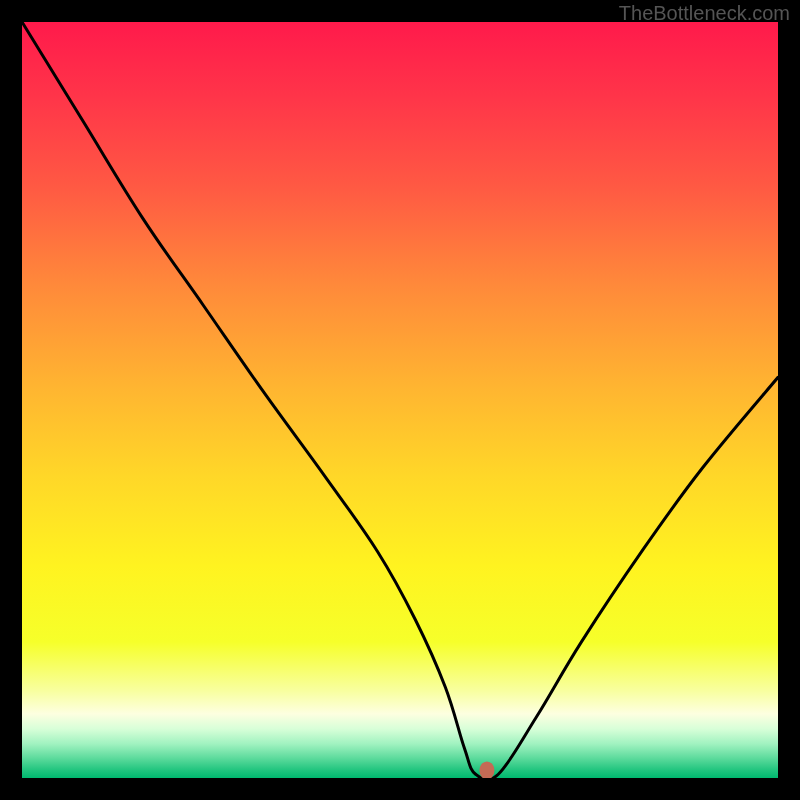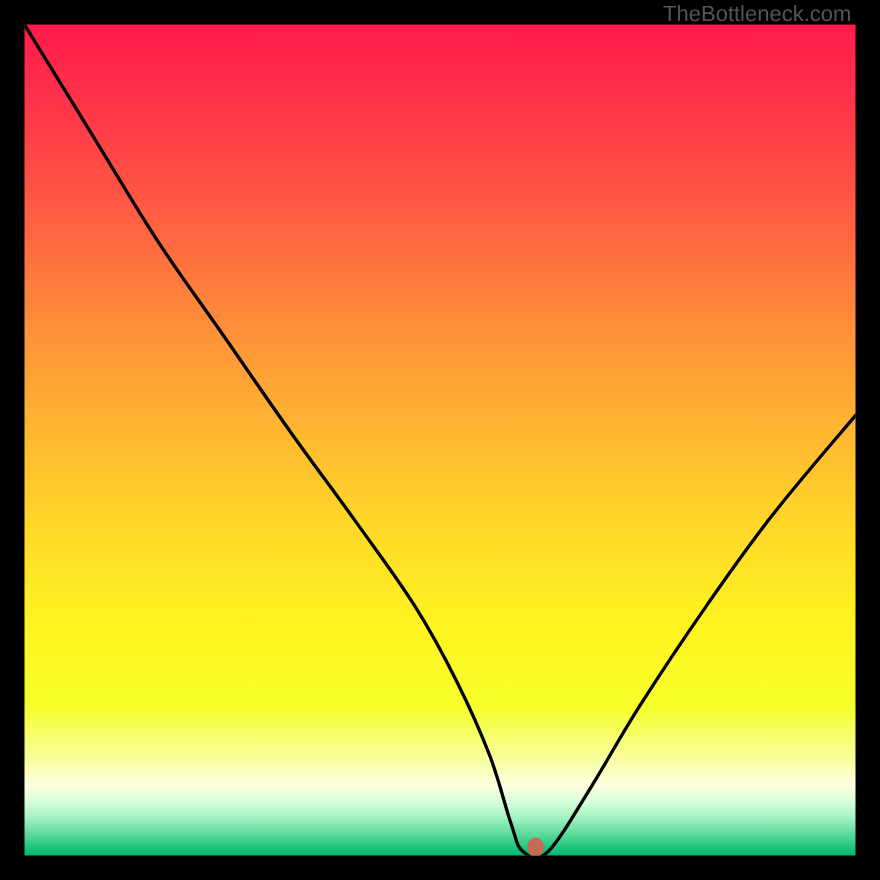--- a/index.html
+++ b/index.html
@@ -13,21 +13,21 @@
   }
   .frame {
     position: relative;
     width: 800px;
     height: 800px;
     background: #000;
   }
   .watermark {
     position: absolute;
     top: 2px;
-    right: 26px;
+    right: 10px;
     color: #555;
     font-size: 20px;
     font-weight: 500;
     z-index: 10;
     user-select: none;
   }
   .plot {
     position: absolute;
     left: 22px;
     top: 22px;

